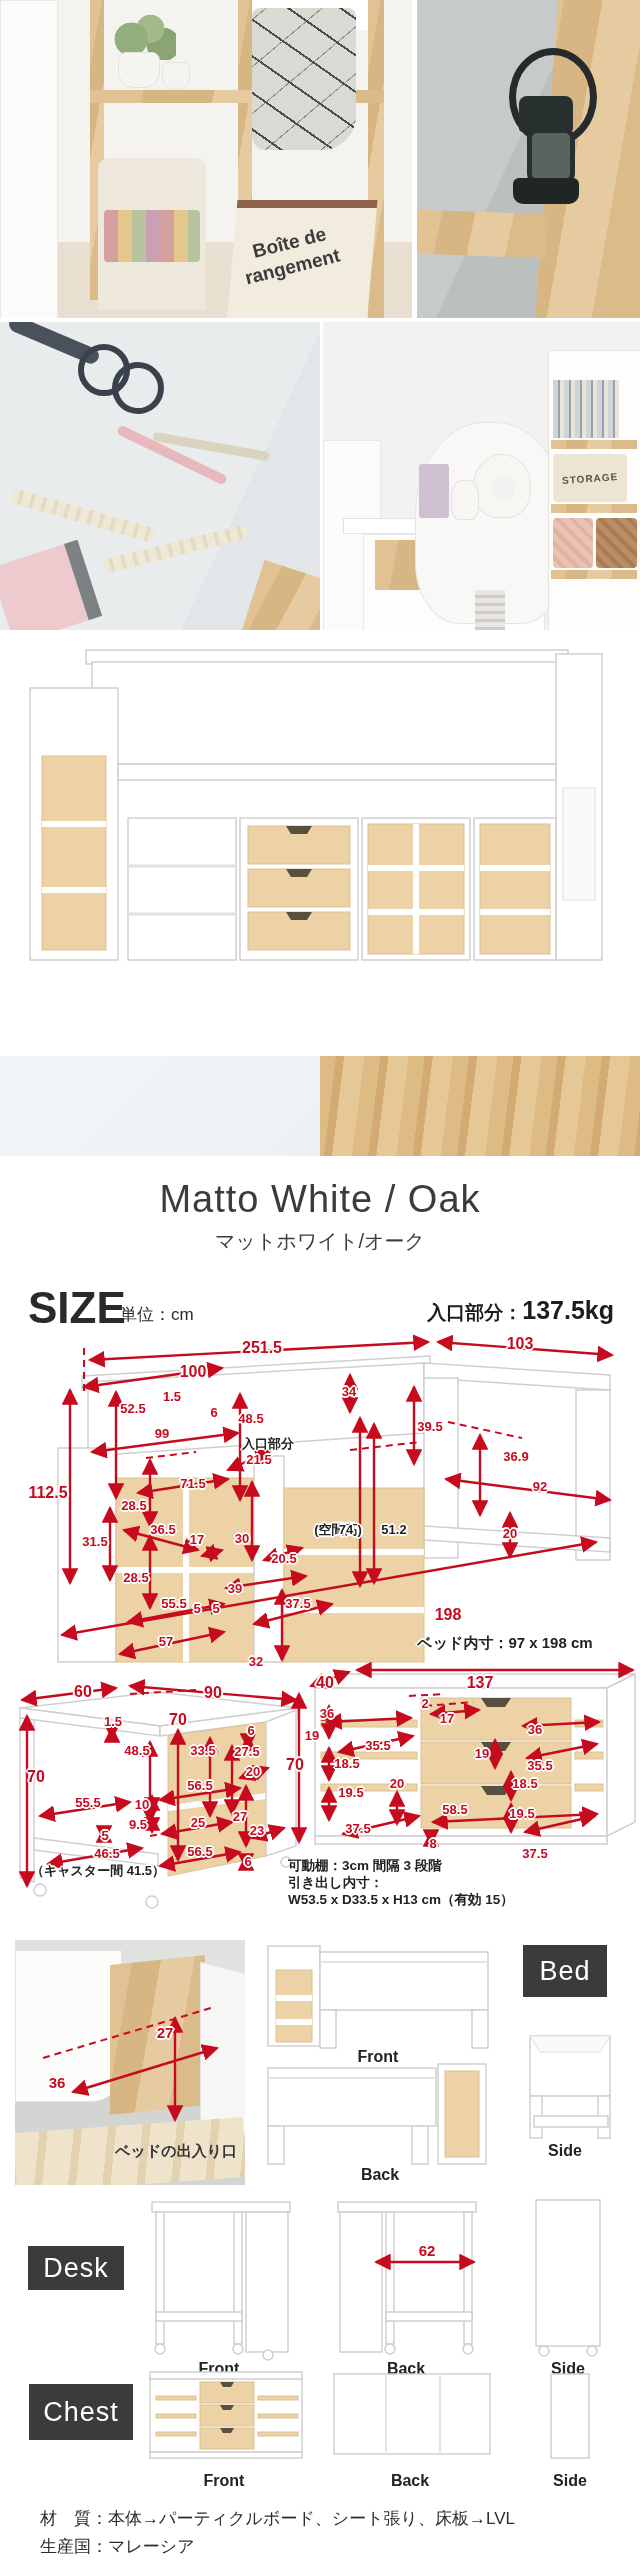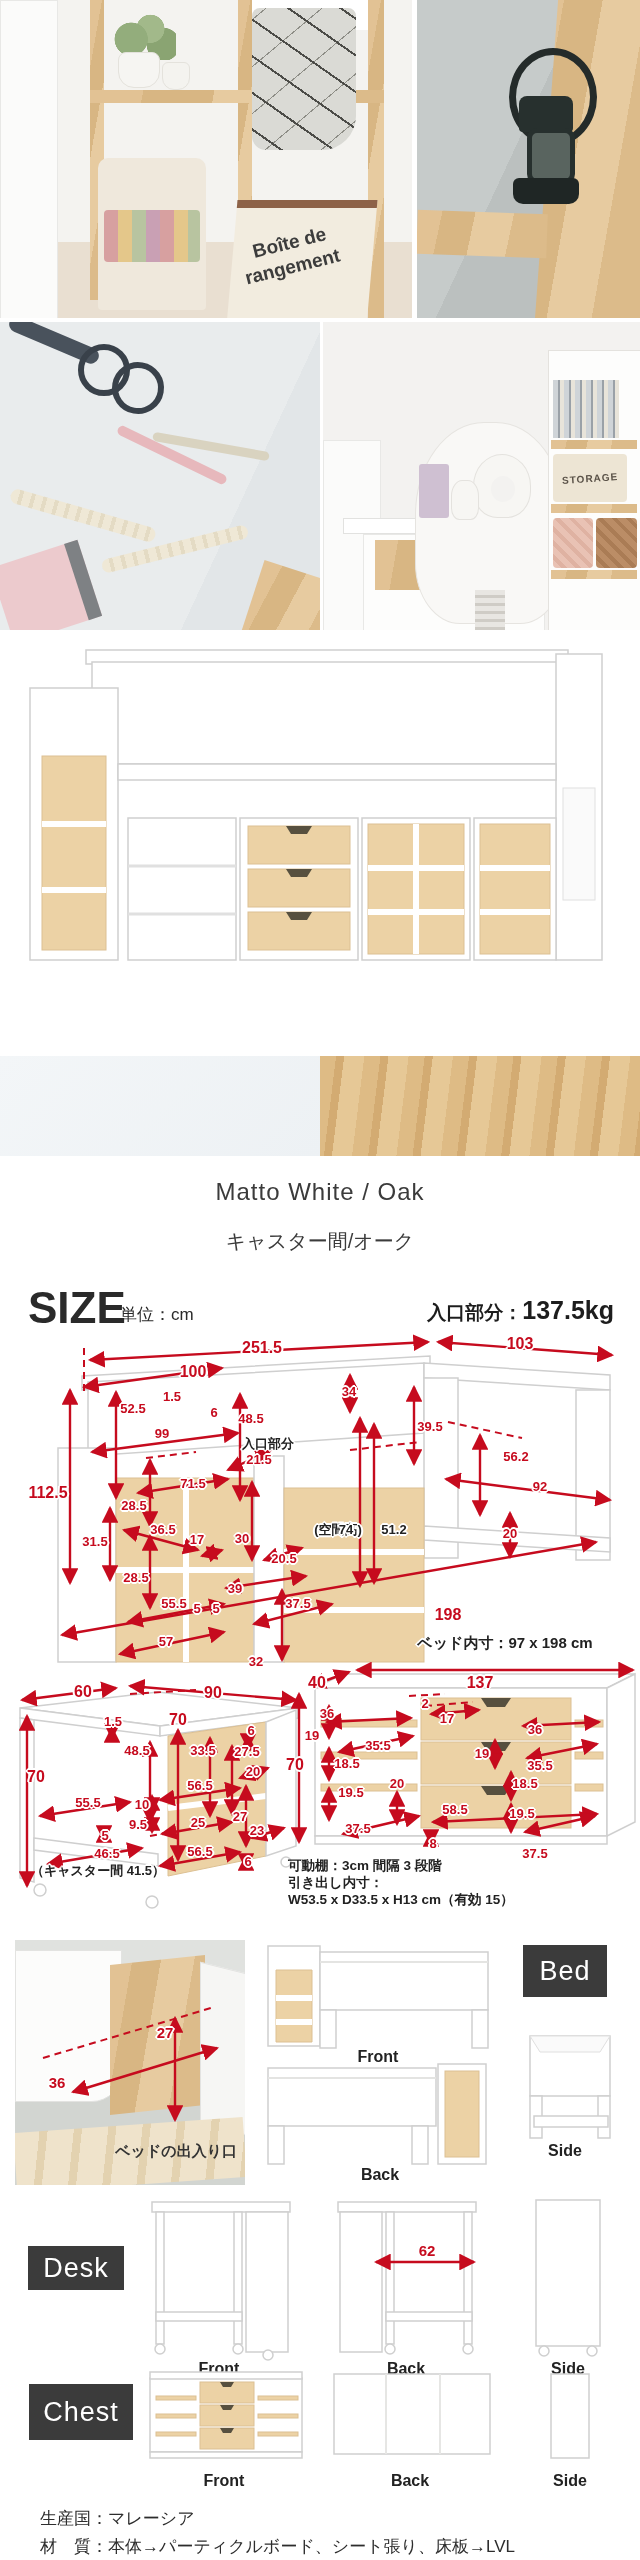--- a/index.html
+++ b/index.html
@@ -9,21 +9,21 @@
   
   .scene{position:absolute;overflow:hidden;}
   .s1{left:0;top:0;width:412px;height:318px;background:linear-gradient(#f4f3f0 0 76%,#e9dfd1 76% 100%);}
   .s2{left:417px;top:0;width:223px;height:318px;background:linear-gradient(115deg,#c6cbca 0 45%,#bbc0bf 45% 100%);}
   .oakbg{background:linear-gradient(100deg,#e2c294 0 18%,#d8b683 18% 42%,#e7cba0 42% 70%,#dcbb8a 70% 100%);}
   .whitepanel{background:#fbfbfa;border:1px solid #e8e8e6;}
   
   .sw-white{left:0;top:1056px;width:320px;height:100px;background:linear-gradient(135deg,#f3f6f8,#edf1f4);}
   .sw-oak{left:320px;top:1056px;width:320px;height:100px;
           background:repeating-linear-gradient(97deg,#debb85 0 16px,#d3ab72 16px 24px,#e6c896 24px 44px);}
-  .title-en{left:0;top:1178px;width:640px;text-align:center;font-size:24px;letter-spacing:1px;color:#3b3b3b;}
+  .title-en{left:0;top:1178px;width:640px;text-align:center;font-size:38px;letter-spacing:1px;color:#3b3b3b;}
   .title-ja{left:0;top:1228px;width:640px;text-align:center;font-size:20px;color:#3b3b3b;}
   
   .size-word{left:28px;top:1283px;font-size:44px;font-weight:800;letter-spacing:0;color:#2a2a2a;}
   .size-unit{left:120px;top:1303px;font-size:17px;color:#2a2a2a;}
   .weight{right:26px;top:1296px;position:absolute;font-size:19px;font-weight:bold;color:#1d1d1d;}
   .weight b{font-size:25px;}
   
   .dim{position:absolute;transform:translate(-50%,-50%);font-weight:bold;font-size:13px;
        color:#c60b1e;white-space:nowrap;z-index:6;
        text-shadow:-1px -1px 0 #fff,1px -1px 0 #fff,-1px 1px 0 #fff,1px 1px 0 #fff,
@@ -143,21 +143,21 @@
     <line x1="416" y1="196" x2="416" y2="326" class="wline"></line>
     <rect x="474" y="190" width="82" height="142" class="f"></rect>
     <rect x="480" y="196" width="70" height="130" class="oak"></rect>
     <line x1="480" y1="240" x2="550" y2="240" class="wline"></line>
     <line x1="480" y1="284" x2="550" y2="284" class="wline"></line>
   </svg>
 
   <div class="abs sw-white"></div>
   <div class="abs sw-oak"></div>
   <div class="abs title-en">Matto White / Oak</div>
-  <div class="abs title-ja">キャスター間/オーク</div>
+  <div class="abs title-ja">マットホワイト/オーク</div>
 
   <div class="abs size-word">SIZE</div>
   <div class="abs size-unit">単位：cm</div>
   <div class="weight">
     <span>入口部分：</span><b>137.5kg</b>
   </div>
 
   <div class="abs" style="left:0;top:1330px;width:640px;height:340px;">
     <svg width="640" height="340" viewBox="0 0 640 340" style="position:absolute;left:0;top:0;">
       <defs>
@@ -220,21 +220,21 @@
       <span class="dim" style="left: 214px; top: 82px;">6</span>
       <span class="dim" style="left: 133px; top: 78px;">52.5</span>
       <span class="dim" style="left: 162px; top: 103px;">99</span>
       <span class="dim" style="left: 251px; top: 88px;">48.5</span>
       <span class="dim dark" style="left: 268px; top: 114px;">入口部分</span>
       <span class="dim" style="left: 259px; top: 129px;">21.5</span>
       <span class="dim" style="left: 193px; top: 153px;">71.5</span>
       <span class="dim lg" style="left: 48px; top: 163px;">112.5</span>
       <span class="dim" style="left: 349px; top: 61px;">34</span>
       <span class="dim" style="left: 430px; top: 96px;">39.5</span>
-      <span class="dim" style="left: 516px; top: 126px;">56.2</span>
+      <span class="dim" style="left: 516px; top: 126px;">36.9</span>
       <span class="dim" style="left: 540px; top: 156px;">92</span>
       <span class="dim dark" style="left: 338px; top: 200px;">(空間高)</span>
       <span class="dim dark" style="left: 346px; top: 199px;">74</span>
       <span class="dim dark" style="left: 394px; top: 199px;">51.2</span>
       <span class="dim" style="left: 510px; top: 203px;">20</span>
       <span class="dim lg" style="left: 448px; top: 285px;">198</span>
       <span class="dim note" style="left: 505px; top: 313px;">ベッド内寸：97 x 198 cm</span>
       <span class="dim" style="left: 134px; top: 175px;">28.5</span>
       <span class="dim" style="left: 95px; top: 211px;">31.5</span>
       <span class="dim" style="left: 163px; top: 199px;">36.5</span>
@@ -355,21 +355,21 @@
       <line x1="112" y1="144" x2="112" y2="176" class="ar" marker-start="url(#mc)" marker-end="url(#mc)"></line>
       <line x1="148" y1="174" x2="312" y2="166" class="ar" marker-start="url(#mc)" marker-end="url(#mc)"></line>
       <line x1="146" y1="184" x2="146" y2="196" class="ar" marker-start="url(#mc)" marker-end="url(#mc)"></line>
       <line x1="238" y1="78" x2="314" y2="74" class="ar" marker-start="url(#mc)" marker-end="url(#mc)"></line>
       <line x1="210" y1="92" x2="210" y2="120" class="ar" marker-start="url(#mc)" marker-end="url(#mc)"></line>
       <line x1="242" y1="110" x2="312" y2="96" class="ar" marker-start="url(#mc)" marker-end="url(#mc)"></line>
       <line x1="226" y1="124" x2="226" y2="152" class="ar" marker-start="url(#mc)" marker-end="url(#mc)"></line>
       <line x1="226" y1="156" x2="226" y2="184" class="ar" marker-start="url(#mc)" marker-end="url(#mc)"></line>
       <line x1="240" y1="184" x2="310" y2="168" class="ar" marker-start="url(#mc)" marker-end="url(#mc)"></line>
     </svg>
-  <span class="dim lg" style="left: 32px; top: 35px;">40</span>
+  <span class="dim lg" style="left: 40px; top: 35px;">40</span>
       <span class="dim lg" style="left: 195px; top: 35px;">137</span>
       <span class="dim lg" style="left: 10px; top: 117px;">70</span>
       <span class="dim" style="left: 42px; top: 65px;">36</span>
       <span class="dim" style="left: 27px; top: 87px;">19</span>
       <span class="dim" style="left: 93px; top: 97px;">35.5</span>
       <span class="dim" style="left: 62px; top: 115px;">18.5</span>
       <span class="dim" style="left: 66px; top: 144px;">19.5</span>
       <span class="dim" style="left: 73px; top: 180px;">37.5</span>
       <span class="dim" style="left: 140px; top: 55px;">2</span>
       <span class="dim" style="left: 162px; top: 70px;">17</span>
@@ -509,17 +509,17 @@
     <line x1="110" y1="6" x2="110" y2="86" stroke="#e6e6e4" stroke-width="2"></line>
   </svg>
   <div class="viewlabel" style="left:410px;top:2472px;">Back</div>
 
   <svg class="abs" style="left:545px;top:2368px;" width="50" height="96" viewBox="0 0 50 96">
     <rect x="6" y="6" width="38" height="84" class="f"></rect>
   </svg>
   <div class="viewlabel" style="left:570px;top:2472px;">Side</div>
 
   <div class="abs footer">
+    <div>材　質：本体→パーティクルボード、シート張り、床板→LVL</div>
     <div>生産国：マレーシア</div>
-    <div>材　質：本体→パーティクルボード、シート張り、床板→LVL</div>
   </div>
 
 </div>
 
 </body></html>

